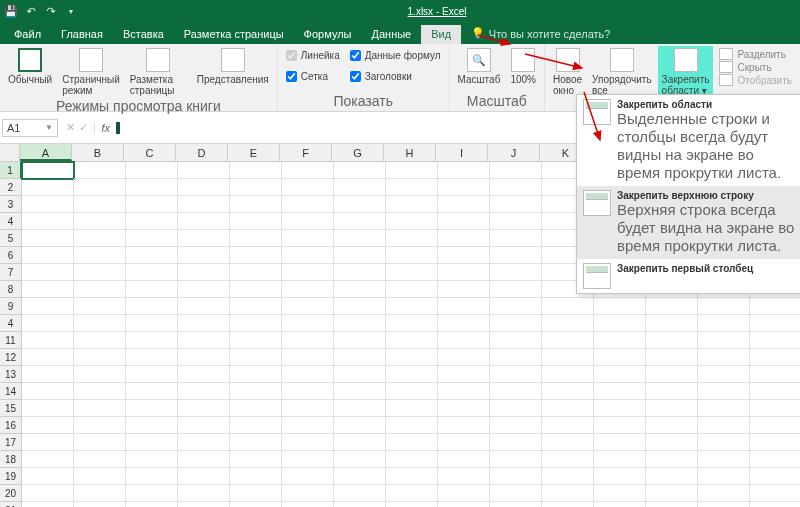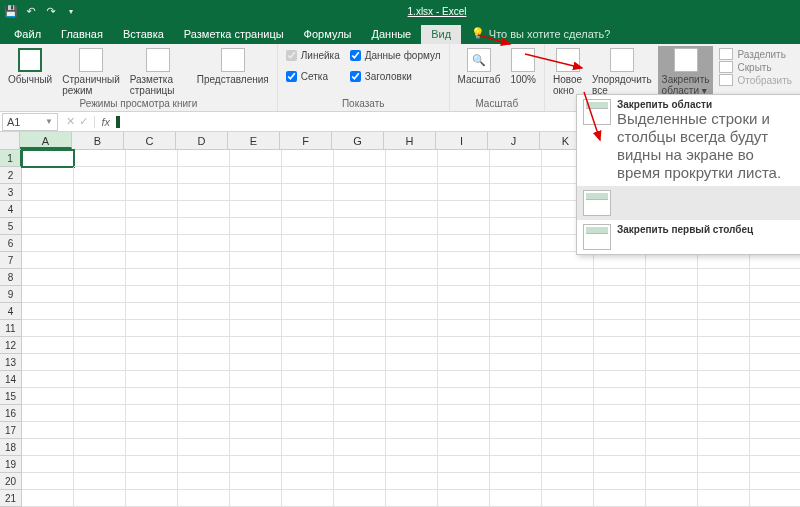--- a/index.html
+++ b/index.html
@@ -14,35 +14,35 @@
 
 .tabs { height: 22px; background: #0c6b3d; display: flex; align-items: flex-end; padding-left: 4px; color: #fff; }
 .tab { padding: 3px 10px 4px; font-size: 11px; cursor: pointer; margin-top: 47px; }
 .tab.active { background: #e5e5e5; color: #217346; }
 .tab-tell { display: flex; align-items: center; gap: 4px; color: #cfe8db; padding: 3px 10px 4px; font-size: 11px; }
 
 
 .ribbon { height: 68px; background: #f1f1f1; border-bottom: 1px solid #d4d4d4; display: flex; }
 .group { border-right: 1px solid #e1e1e1; padding: 2px 4px 0; display: flex; flex-direction: column; justify-content: space-between; }
 .group-body { display: flex; gap: 2px; }
-.group-label { font-size: 10px; color: #666; text-align: center; padding-bottom: 2px; }
+.group-label { font-size: 14px; color: #666; text-align: center; padding-bottom: 2px; }
 .big-btn { display: flex; flex-direction: column; align-items: center; gap: 2px; padding: 2px 4px; cursor: pointer; }
 .big-icon { width: 24px; height: 24px; background: #fff; border: 1px solid #bbb; display: flex; align-items: center; justify-content: center; }
 .big-btn .lbl { font-size: 10px; text-align: left; line-height: 1.1; color: #444; }
 .active-mode .big-icon { border: 2px solid #217346; }
 .chk-col { display: flex; flex-direction: column; gap: 10px; padding: 4px 4px 0; }
 .chk-row { display: flex; align-items: center; gap: 4px; font-size: 10px; color: #444; white-space: nowrap; }
 .chk-row input { width: 11px; height: 11px; }
 .tool-col { display: flex; flex-direction: column; gap: 1px; padding: 2px 4px; }
 .tool-row { display: flex; align-items: center; gap: 4px; font-size: 10px; color: #888; white-space: nowrap; }
 .tool-row .mini-icon { width: 14px; height: 12px; border: 1px solid #bbb; background: #fff; }
 .disabled { color: #aaa; }
 
 
-.formula-bar { height: 20px; border-bottom: 1px solid #d4d4d4; display: flex; align-items: center; background: #fff; }
+.formula-bar { height: 32px; border-bottom: 1px solid #d4d4d4; display: flex; align-items: center; background: #fff; }
 .name-box { width: 56px; height: 18px; border: 1px solid #ccc; margin: 0 2px; padding: 0 4px; font-size: 11px; display: flex; align-items: center; justify-content: space-between; }
 .name-box .dd { font-size: 8px; color: #888; }
 .fb-btns { display: flex; gap: 4px; padding: 0 6px; color: #bbb; }
 .fx { font-style: italic; color: #666; padding: 0 6px; border-left: 1px solid #ddd; border-right: 4px solid #14532d; }
 .formula-input { flex: 1; height: 18px; border: none; outline: none; padding: 0 4px; font-size: 11px; }
 
 
 .grid { position: relative; }
 .col-headers { display: flex; height: 18px; background: #f0f0f0; border-bottom: 1px solid #ccc; }
 .corner { width: 22px; border-right: 1px solid #ccc; background: #f0f0f0; }
@@ -164,21 +164,21 @@
   <div class="group" style="border-right:none; flex:1">
     <div class="group-body" style="align-items:flex-start">
       <div class="big-btn">
         <div class="big-icon"></div>
         <div class="lbl">Новое окно</div>
       </div>
       <div class="big-btn">
         <div class="big-icon"></div>
         <div class="lbl">Упорядочить все</div>
       </div>
-      <div class="big-btn" style="background:#a3a3a3">
+      <div class="big-btn" style="background:#5eead4">
         <div class="big-icon"></div>
         <div class="lbl"><span>Закрепить области</span> ▾</div>
       </div>
       <div class="tool-col">
         <div class="tool-row">
             <span class="mini-icon"></span>
             <span>Разделить</span>
           </div>
         <div class="tool-row">
             <span class="mini-icon"></span>
@@ -618,20 +618,24 @@
 <div class="dropdown">
   <div class="dd-item">
     <div class="dd-icon"></div>
     <div class="dd-text">
       <div class="dd-title">Закрепить области</div>
       <div class="dd-desc">Выделенные строки и столбцы всегда будут видны на экране во время прокрутки листа.</div>
     </div>
   </div>
   <div class="dd-item hover">
     <div class="dd-icon"></div>
+    <div class="dd-text">
+      <div class="dd-title">Закрепить верхнюю строку</div>
+      <div class="dd-desc">Верхняя строка всегда будет видна на экране во время прокрутки листа.</div>
+    </div>
   </div>
   <div class="dd-item">
     <div class="dd-icon"></div>
     <div class="dd-text">
       <div class="dd-title">Закрепить первый столбец</div>
     </div>
   </div>
 </div>
 
 <svg class="arrow-svg" width="800" height="507">

